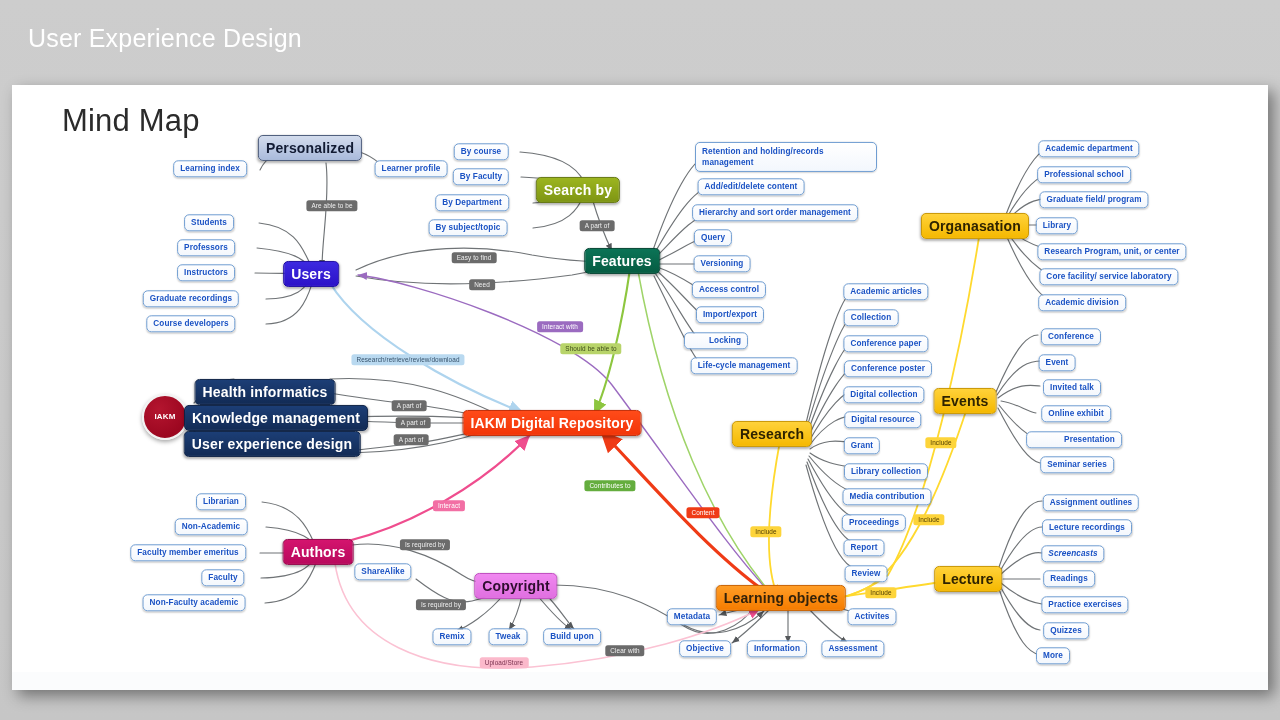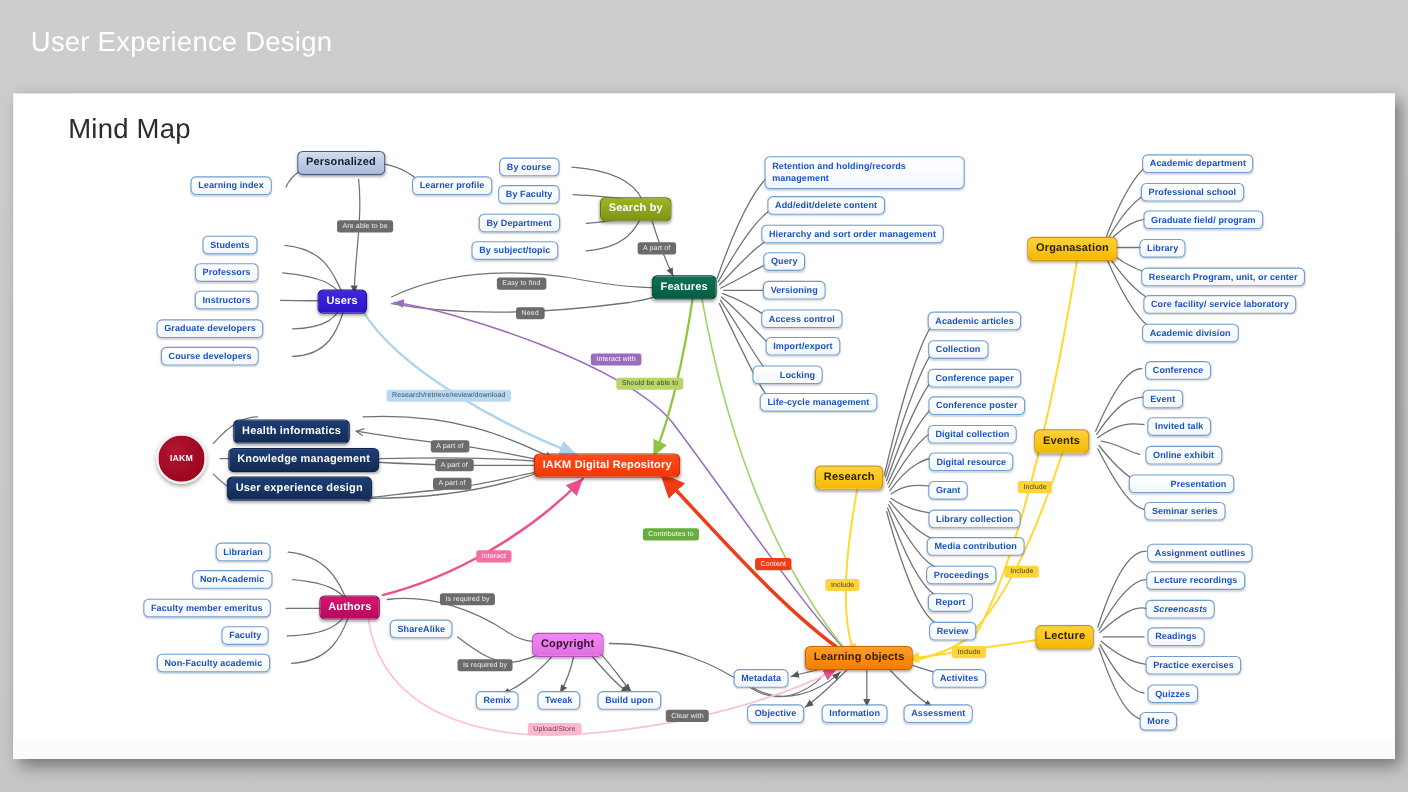--- a/index.html
+++ b/index.html
@@ -39,21 +39,21 @@
   }
   #slide-footer {
     position: absolute;
     left: 0; bottom: 0;
     width: 1256px; height: 18px;
     background: #fbfcfd;
   }
   #slide-title {
     position: absolute;
     left: 62px; top: 103px;
-    font-size: 25px;
+    font-size: 31px;
     font-weight: 300;
     color: #2b2b2b;
     letter-spacing: .2px;
     z-index: 5;
   }
   #map {
     position: absolute;
     left: 12px; top: 85px;
     width: 1256px; height: 605px;
     z-index: 4;
@@ -77,21 +77,21 @@
     background: linear-gradient(180deg,#ffffff 0%, #f3f7fd 100%);
     border: 1.1px solid #6f9dd2;
     border-radius: 5px;
     padding: 3px 6px;
     box-shadow: 0 1px 1.5px rgba(0,0,0,.16);
     letter-spacing: .1px;
   }
   .leaf.two { white-space: normal; text-align: left; line-height: 1.35; }
   
   .hub {
-    font-size: 10px;
+    font-size: 14px;
     border-radius: 5px;
     padding: 4px 7px;
     box-shadow: 0 1.5px 2.5px rgba(0,0,0,.3);
     letter-spacing: .15px;
   }
   .hub-blue    { background: linear-gradient(180deg,#3c29e0,#2c12c8); color:#fff; border:1px solid #1d0aa0; }
   .hub-navy    { background: linear-gradient(180deg,#1c3e76,#122b55); color:#fff; border:1px solid #0d2246; }
   .hub-teal    { background: linear-gradient(180deg,#0b7356,#065c42); color:#fff; border:1px solid #044432; }
   .hub-olive   { background: linear-gradient(180deg,#9cb520,#7e9514); color:#fff; border:1px solid #657810; }
   .hub-gold    { background: linear-gradient(180deg,#ffd23a,#f5b800); color:#2e2300; border:1px solid #c99600; }
@@ -308,21 +308,21 @@
       <div class="nd leaf" style="left: 210px; top: 169px;">Learning index</div>
       <div class="nd leaf" style="left: 411px; top: 169px;">Learner profile</div>
       <div class="nd leaf" style="left: 481px; top: 152px;">By course</div>
       <div class="nd leaf" style="left: 481px; top: 177px;">By Faculty</div>
       <div class="nd leaf" style="left: 472px; top: 203px;">By Department</div>
       <div class="nd leaf" style="left: 468px; top: 228px;">By subject/topic</div>
       <div class="nd hub hub-olive" style="left: 578px; top: 190px;">Search by</div>
       <div class="nd leaf" style="left: 209px; top: 223px; text-align: center;">Students</div>
       <div class="nd leaf" style="left: 206px; top: 248px;">Professors</div>
       <div class="nd leaf" style="left: 206px; top: 273px;">Instructors</div>
-      <div class="nd leaf" style="left: 191px; top: 299px;">Graduate developers</div>
+      <div class="nd leaf" style="left: 191px; top: 299px;">Graduate recordings</div>
       <div class="nd leaf" style="left: 191px; top: 324px;">Course developers</div>
       <div class="nd hub hub-blue" style="left: 311px; top: 274px;">Users</div>
       <div class="nd hub hub-teal" style="left: 622px; top: 261px;">Features</div>
       <div class="nd leaf two" style="left: 786px; top: 157px; width: 182px;">Retention and holding/records management</div>
       <div class="nd leaf" style="left: 751px; top: 187px;">Add/edit/delete content</div>
       <div class="nd leaf" style="left: 775px; top: 213px;">Hierarchy and sort order management</div>
       <div class="nd leaf" style="left: 713px; top: 238px;">Query</div>
       <div class="nd leaf" style="left: 722px; top: 264px;">Versioning</div>
       <div class="nd leaf" style="left: 729px; top: 290px;">Access control</div>
       <div class="nd leaf" style="left: 730px; top: 315px;">Import/export</div>

